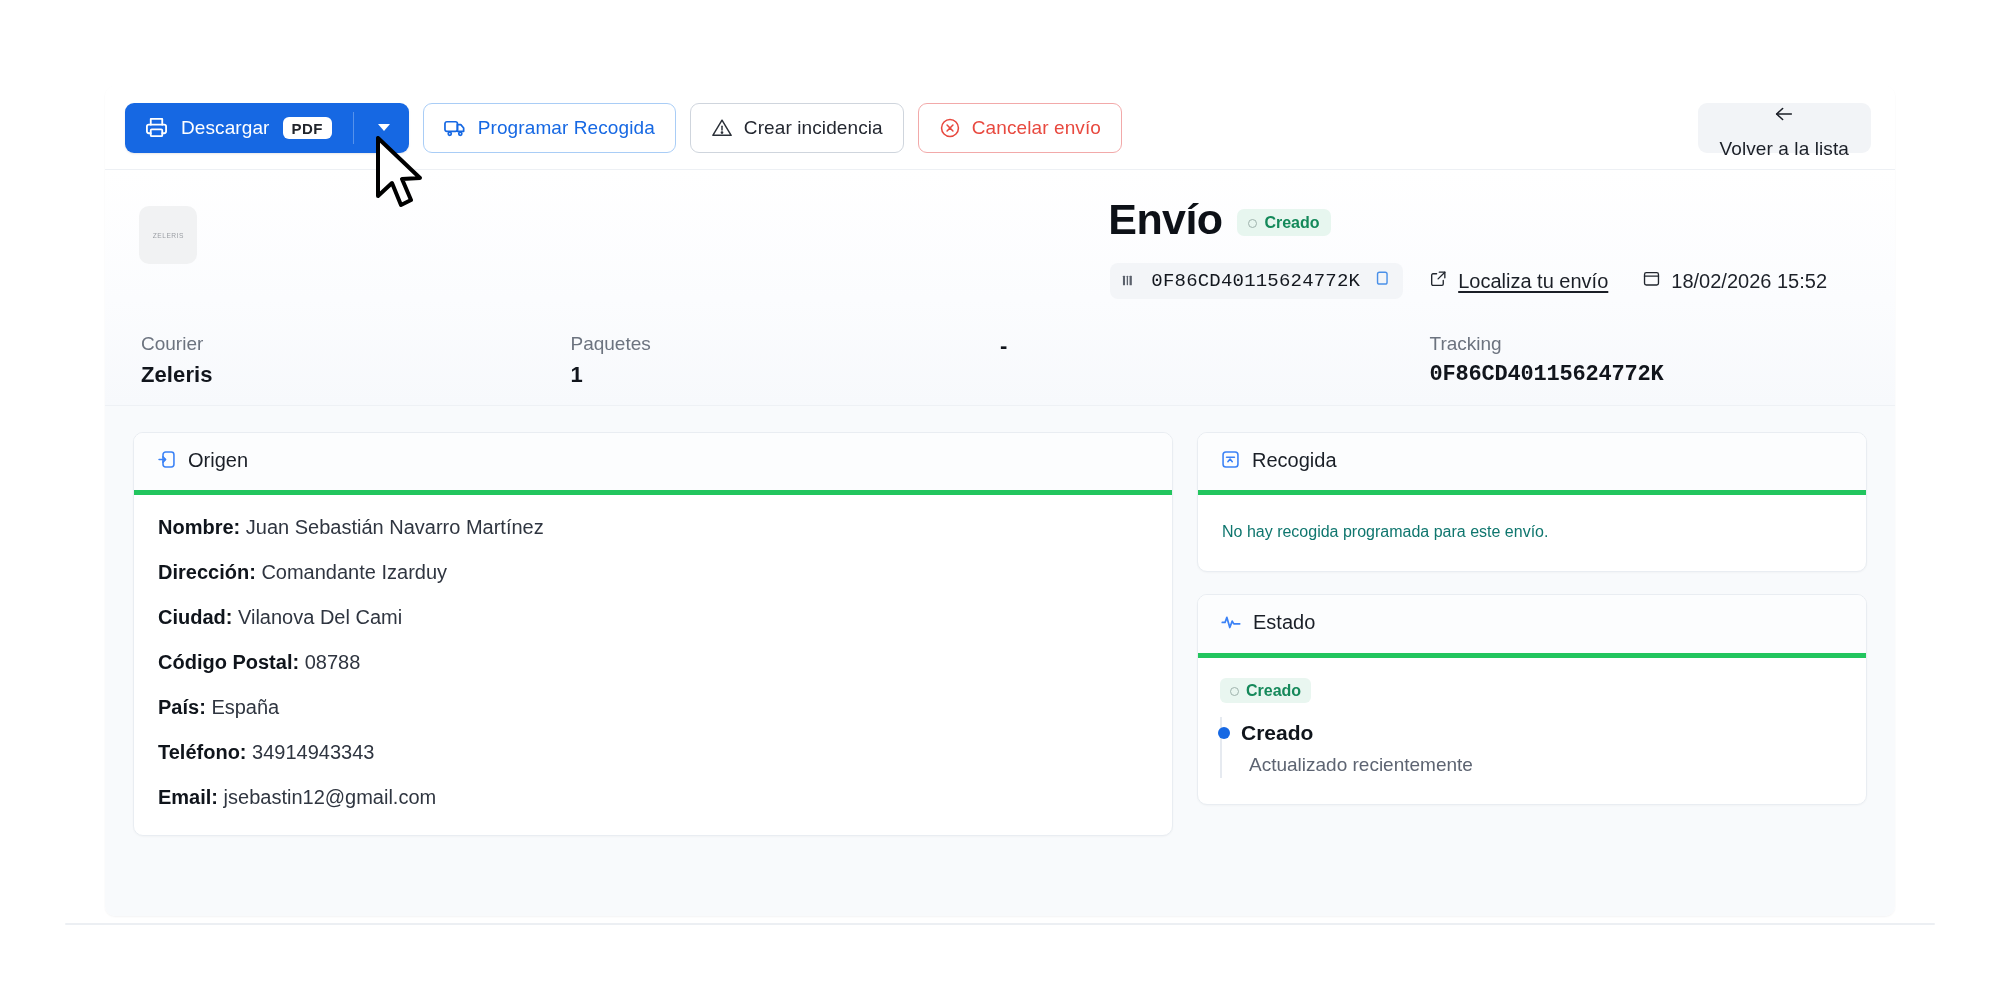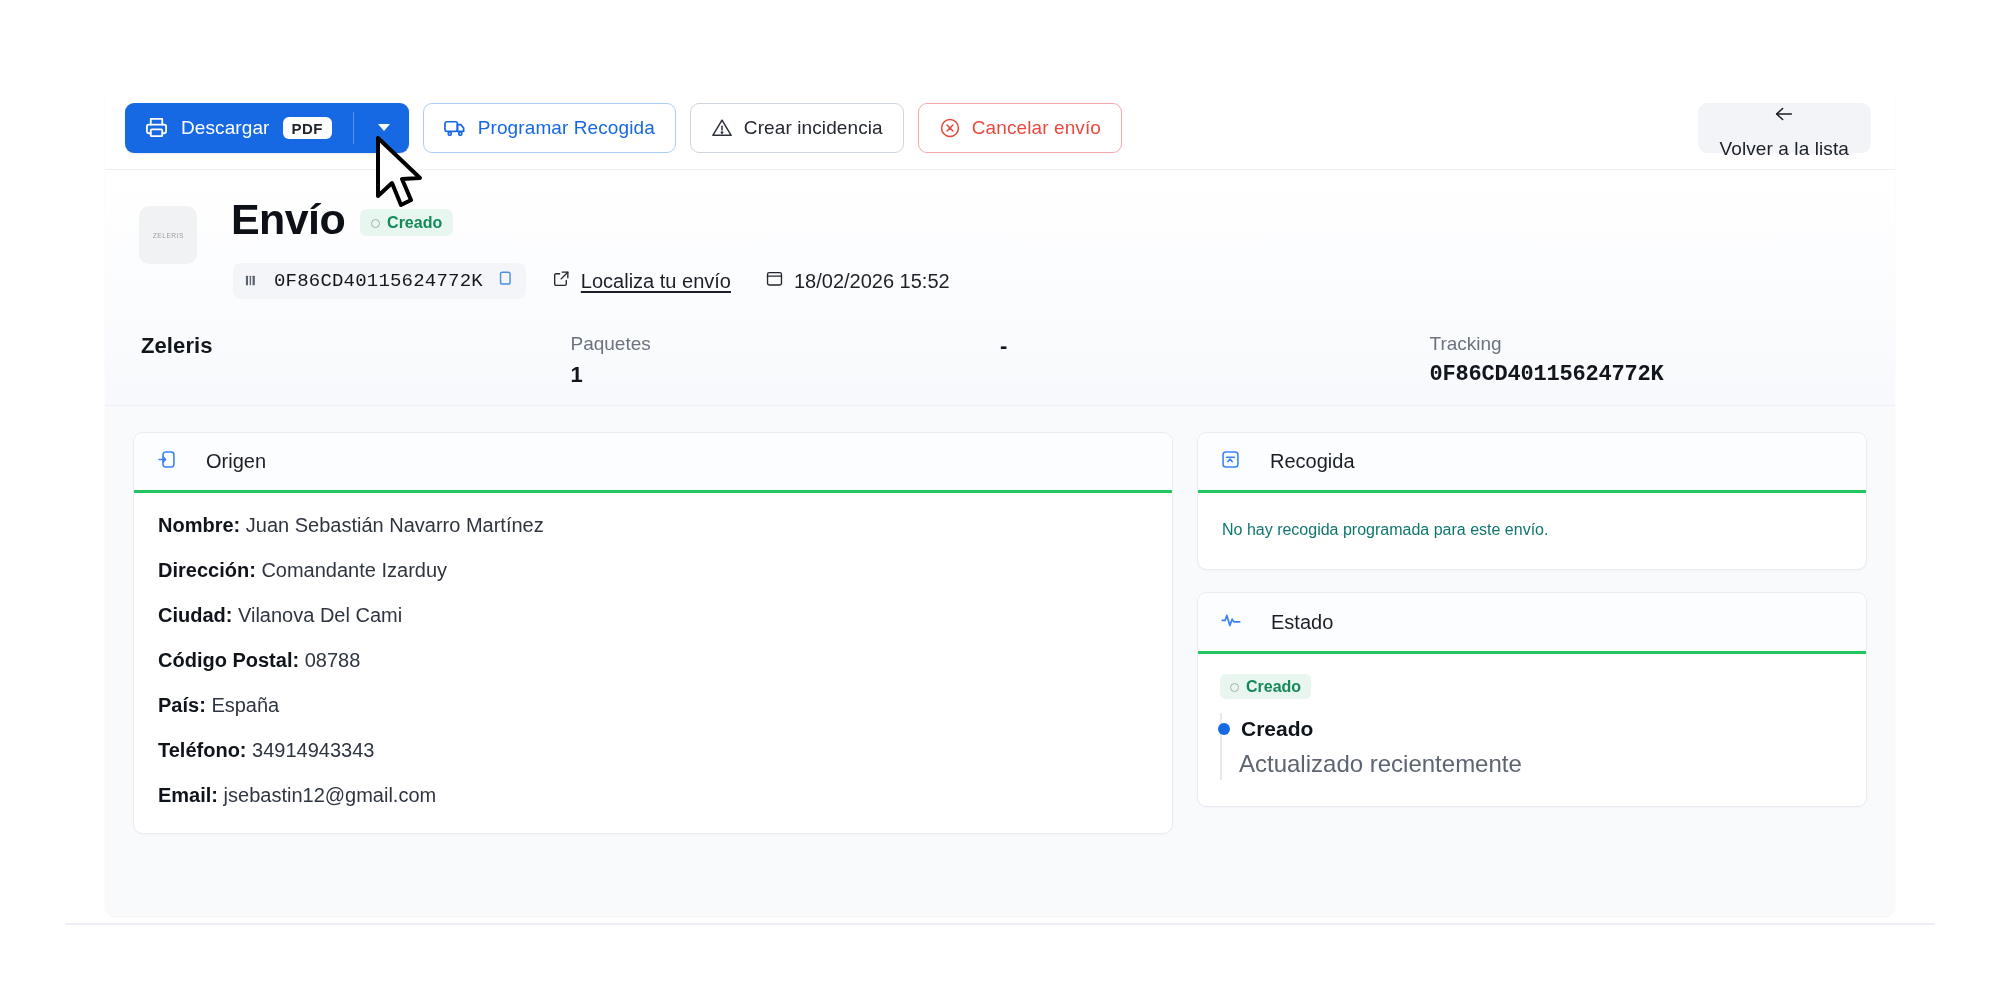--- a/index.html
+++ b/index.html
@@ -123,21 +123,21 @@
 
   
   .header {
     position: relative;
     padding: 28px 0 0 0;
     background: linear-gradient(180deg,#ffffff 0%, #fbfcfe 55%, #f7f9fc 100%);
     border-bottom: 1px solid #eef1f5;
     height: 236px;
   }
   .header-inner { padding: 0 34px 0 34px; }
-  .hrow { display: flex; align-items: flex-start; gap: 34px; }
+  .hrow { display: flex; align-items: flex-start; gap: 7px; justify-content: space-between; }
   .logo-box {
     width: 58px; height: 58px;
     background: #f1f2f3;
     border-radius: 10px;
     margin-top: 8px;
     display: flex; align-items: center; justify-content: center;
     overflow: hidden;
   }
   .logo-text {
     font-size: 7px;
@@ -239,23 +239,23 @@
   .col-right { flex: 1 1 auto; display: flex; flex-direction: column; gap: 22px; }
 
   .card {
     background: #ffffff;
     border: 1px solid #e9edf2;
     border-radius: 10px;
     overflow: hidden;
     box-shadow: 0 1px 2px rgba(16,24,40,0.03);
   }
   .card-head {
-    display: flex; align-items: center; gap: 29px;
+    display: flex; align-items: flex-start; gap: 11px;
     padding: 16px 22px;
-    border-bottom: 3px solid #22c55e;
+    border-bottom: 5px solid #22c55e;
     background: #fcfdfe;
   }
   .card-head-title {
     font-size: 20px;
     color: #1a1f27;
     font-weight: 400;
   }
   .card-body { padding: 22px 24px 24px; }
 
   .kv { font-size: 20px; color: #2a2f38; line-height: 1; margin-bottom: 25px; }
@@ -288,21 +288,21 @@
     display: flex; align-items: center; gap: 11px;
     font-size: 21px; font-weight: 700; color: #0f141b;
     margin-left: -27px;
   }
   .tl-dot {
     width: 12px; height: 12px; border-radius: 50%;
     background: #1668e3; flex: 0 0 auto;
     margin-left: 6px;
   }
   .tl-sub {
-    font-size: 24px; color: #5d6472; margin-top: 9px; margin-left: 0;
+    font-size: 19px; color: #5d6472; margin-top: 9px; margin-left: 10px;
   }
 
   
   .cursor {
     position: absolute;
     left: 374px; top: 136px;
     width: 54px; height: 74px;
     pointer-events: none;
   }
 </style>
@@ -431,20 +431,21 @@
                 </span>
                 <span>18/02/2026 15:52</span>
               </div>
             </div>
           </div>
         </div>
       </div>
 
       <div class="stats">
         <div class="stat">
+          <div class="stat-label">Courier</div>
           <div class="stat-value">Zeleris</div>
         </div>
         <div class="stat">
           <div class="stat-label">Paquetes</div>
           <div class="stat-value">1</div>
         </div>
         <div class="stat">
           <div class="stat-value">-</div>
         </div>
         <div class="stat">

